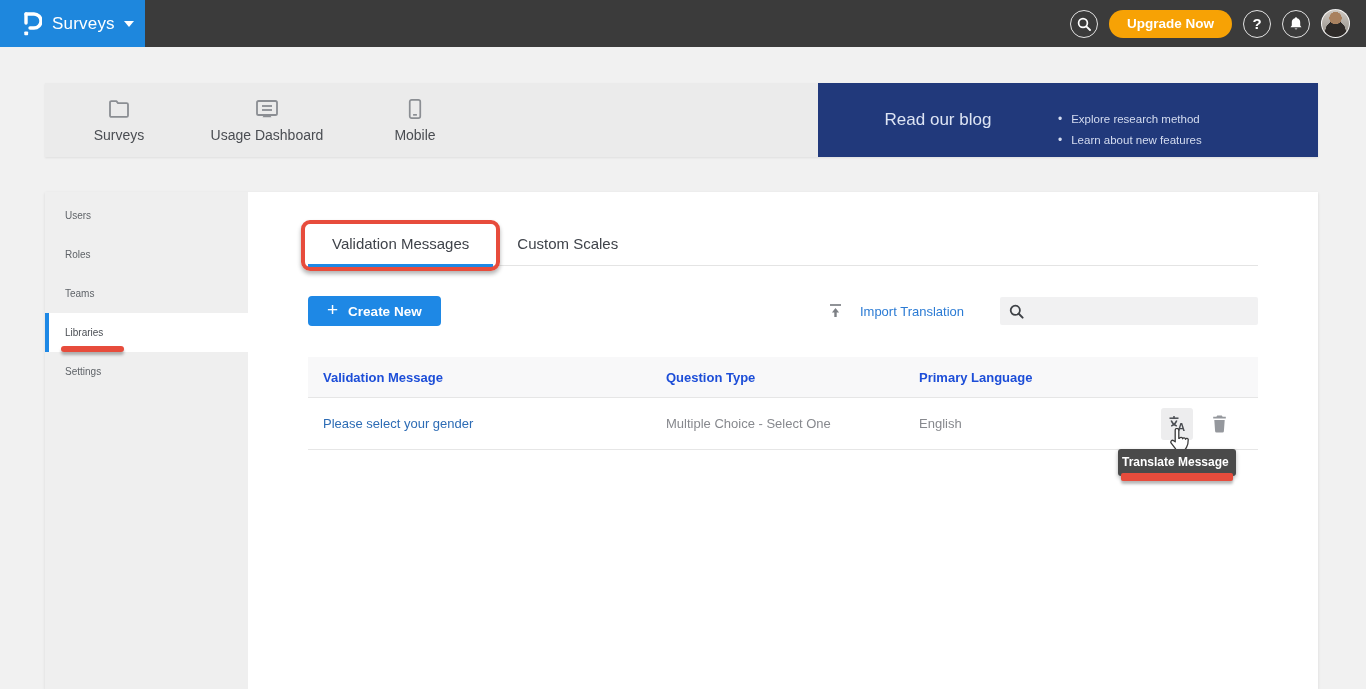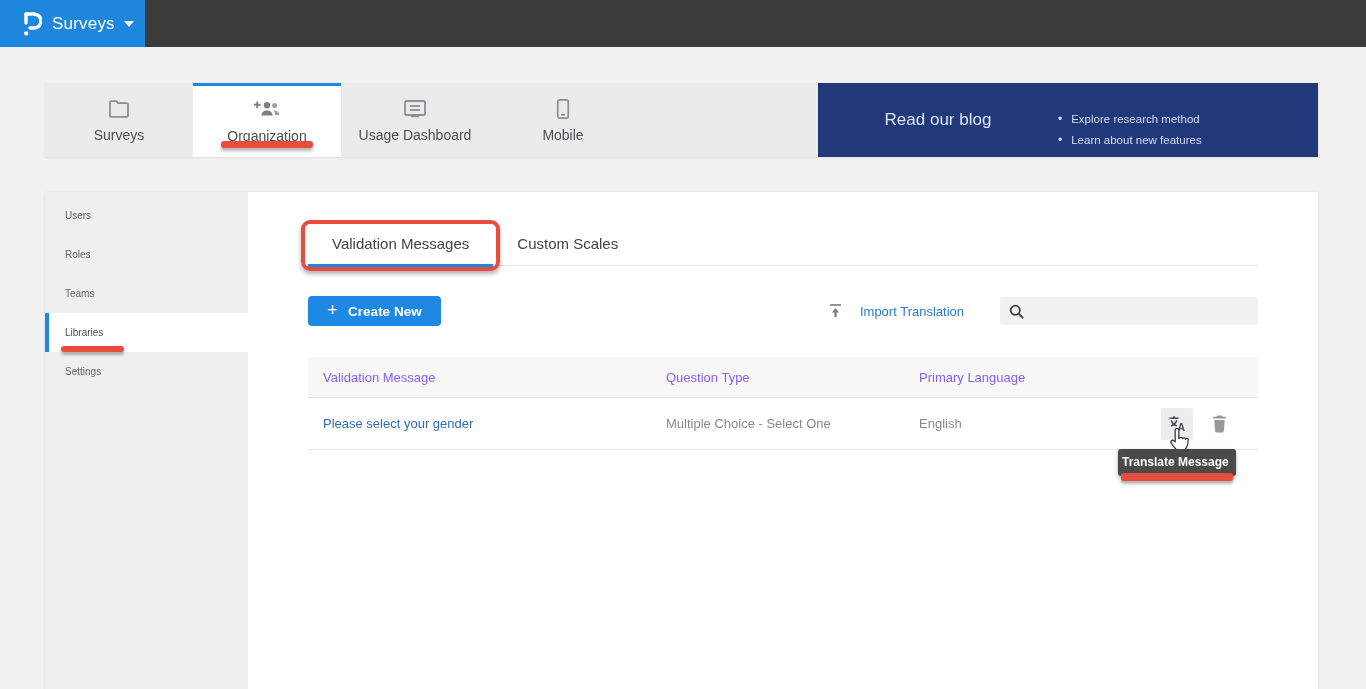--- a/index.html
+++ b/index.html
@@ -82,21 +82,21 @@
   .import-link { margin-left:auto; display:flex; align-items:center; gap:17px;
     color:#2b7bd4; font-size:13px; cursor:pointer; }
   .search-box { margin-left:36px; width:258px; height:28px; background:#f1f1f2;
     border-radius:2px; display:flex; align-items:center; padding:0 9px; }
   .search-box input { border:none; background:transparent; outline:none;
     font-size:13px; margin-left:8px; width:200px;
     font-family:"Liberation Sans",sans-serif; color:#444; }
 
   .vtable { margin-top:31px; }
   .t-head { display:flex; align-items:center; height:41px; background:#f8f8f9;
-    border-bottom:1px solid #e6e6e6; font-size:13px; font-weight:normal; color:#8b5cf6; }
+    border-bottom:1px solid #e6e6e6; font-size:13px; font-weight:bold; color:#1d4ed8; }
   .t-row { display:flex; align-items:center; height:52px;
     border-bottom:1px solid #e6e6e6; font-size:13px; position:relative; }
   .cell-msg { width:358px; padding-left:15px; }
   .cell-type { width:253px; }
   .cell-lang { width:200px; }
   .cell-actions { flex:1; display:flex; align-items:center; justify-content:flex-end;
     gap:18px; padding-right:30px; }
   .msg-link { color:#2d6cb5; cursor:pointer; }
   .muted { color:#87898e; }
   .translate-btn { width:32px; height:32px; background:#ededee; border:none;
@@ -117,39 +117,47 @@
 <div class="topbar">
   <div class="logo-block">
     <svg class="logo-glyph" viewBox="0 0 22 28">
       <path d="M6 4 h8 a7 7 0 0 1 0 14 h-4" fill="none" stroke="#fff" stroke-width="3.4" stroke-linecap="round"></path>
       <line x1="6" y1="4" x2="6" y2="13" stroke="#fff" stroke-width="3.4" stroke-linecap="round"></line>
       <rect x="4.3" y="21.5" width="3.8" height="3.8" rx="0.8" fill="#fff"></rect>
     </svg>
     <span class="product-label">Surveys</span>
     <span class="caret-down"></span>
   </div>
+  <div class="topbar-right">
+    <div class="circle-btn">
+      <svg width="14" height="14" viewBox="0 0 14 14">
+        <circle cx="6" cy="6" r="4.4" fill="none" stroke="#fff" stroke-width="1.7"></circle>
+        <line x1="9.3" y1="9.3" x2="13" y2="13" stroke="#fff" stroke-width="1.9" stroke-linecap="round"></line>
+      </svg>
+    </div>
+    <button class="upgrade-btn">Upgrade Now</button>
+    <div class="circle-btn help">
+      <span>?</span>
+    </div>
+    <div class="circle-btn">
+      <svg width="14" height="15" viewBox="0 0 14 15">
+        <path d="M7 1.2 a1.1 1.1 0 0 1 1.1 1.1 c2 .5 3.1 2 3.1 4v3.2l1.3 1.8H1.5l1.3-1.8V6.3c0-2 1.1-3.5 3.1-4A1.1 1.1 0 0 1 7 1.2z" fill="#fff"></path>
+        <path d="M5.6 12.4a1.5 1.5 0 0 0 2.8 0z" fill="#fff"></path>
+      </svg>
+    </div>
+    <div class="avatar"></div>
+  </div>
 </div>
 
 <div class="nav-card">
   <div class="nav-tab">
     <svg class="nav-icon" width="24" height="22" viewBox="0 0 24 22" fill="none" stroke="#8b8e93" stroke-width="1.8">
       <path d="M3 6.5 v-2 a1.4 1.4 0 0 1 1.4-1.4 h5 l1.6 2 h8.6 a1.4 1.4 0 0 1 1.4 1.4 v11 a1.4 1.4 0 0 1-1.4 1.4 H4.4 A1.4 1.4 0 0 1 3 17.5z" stroke-linejoin="round"></path>
     </svg>
     <span class="tab-label">Surveys</span>
-  </div>
-  <div class="nav-tab active">
-    <svg class="nav-icon" width="30" height="22" viewBox="0 0 30 22" fill="#7d8085">
-      <path d="M6.2 4.8h2.4v1.9H6.2v2.4H4.3V6.7H1.9V4.8h2.4V2.4h1.9z"></path>
-      <circle cx="15" cy="6.2" r="3.2"></circle>
-      <path d="M9.4 16.5c0-3 2.5-5 5.6-5s5.6 2 5.6 5z"></path>
-      <circle cx="22.6" cy="6.6" r="2.5" opacity=".75"></circle>
-      <path d="M22.3 11.6c2.8.1 5 1.9 5 4.4h-4.2c0-1.7-.6-3.2-1.8-4.2z" opacity=".75"></path>
-    </svg>
-    <span class="tab-label">Organization</span>
-    <span class="red-bar"></span>
   </div>
   <div class="nav-tab">
     <svg class="nav-icon" width="26" height="22" viewBox="0 0 26 22" fill="none" stroke="#8b8e93" stroke-width="1.8">
       <rect x="3" y="3" width="20" height="14" rx="1.6"></rect>
       <line x1="8" y1="8" x2="18" y2="8"></line>
       <line x1="8" y1="12" x2="18" y2="12"></line>
       <path d="M10 17 h6 l1.5 2.2 h-9z" fill="#8b8e93" stroke="none"></path>
     </svg>
     <span class="tab-label">Usage Dashboard</span>
   </div>

